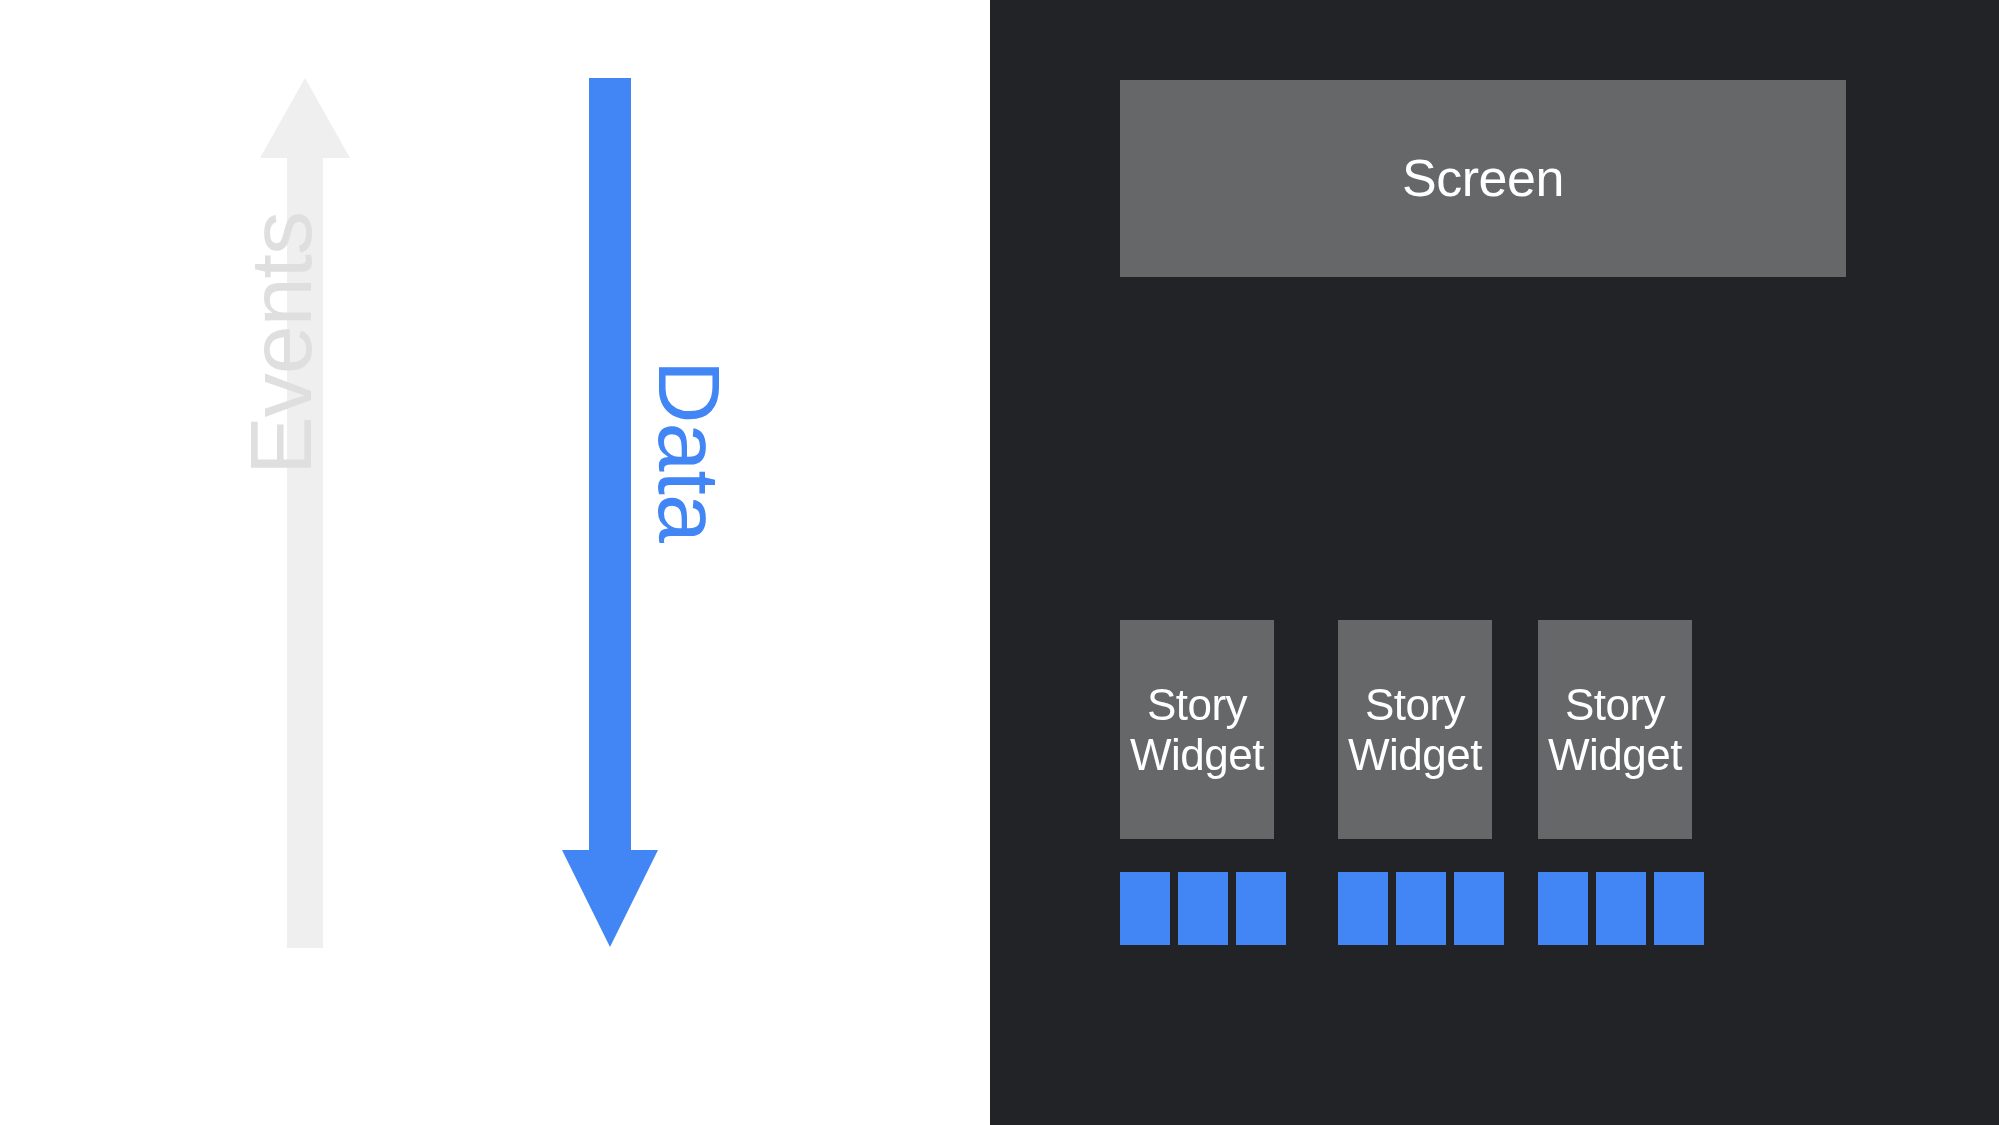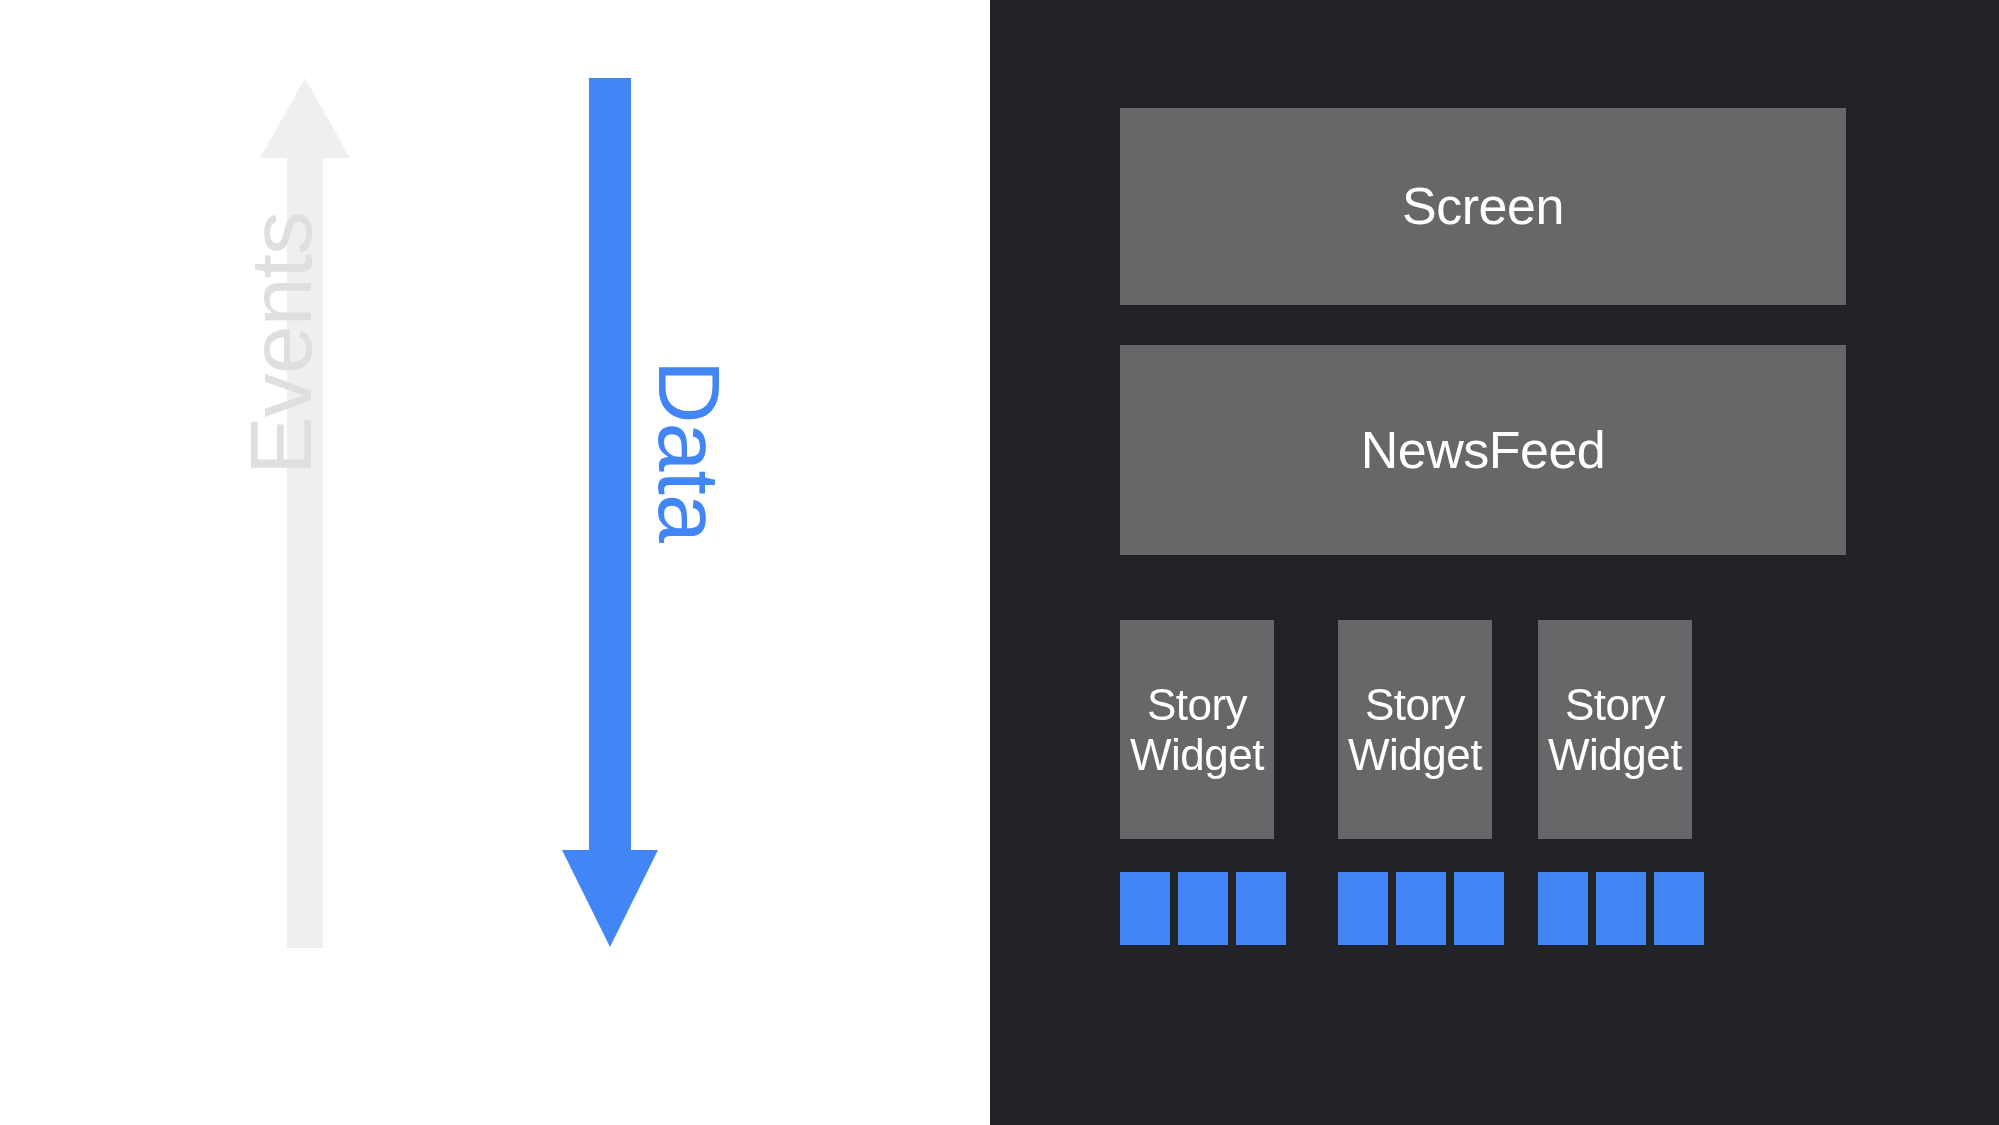--- a/index.html
+++ b/index.html
@@ -80,21 +80,20 @@
     color: #ffffff;
     text-align: center;
     line-height: 1.12;
     letter-spacing: -0.5px;
   }
 
   #screen-box {
     left: 130px; top: 80px;
     width: 726px; height: 197px;
     font-size: 52px;
-    margin-top: 28px;
   }
   #newsfeed-box {
     left: 130px; top: 345px;
     width: 726px; height: 210px;
     font-size: 52px;
   }
 
   .story-box {
     top: 620px;
     width: 154px; height: 219px;
@@ -142,23 +141,20 @@
     </div>
 
   </div>
 
   <div id="right-panel">
 
     <div class="node-box" id="screen-box">
       <span>Screen</span>
     </div>
 
-    <div class="node-box" id="newsfeed-box">
-      <span>NewsFeed</span>
-    </div>
 
     <div class="node-box story-box" id="story-box-0">
       <span>
         <span>Story</span><br>
         <span>Widget</span>
       </span>
     </div>
 
     <div class="node-box story-box" id="story-box-1">
       <span>

